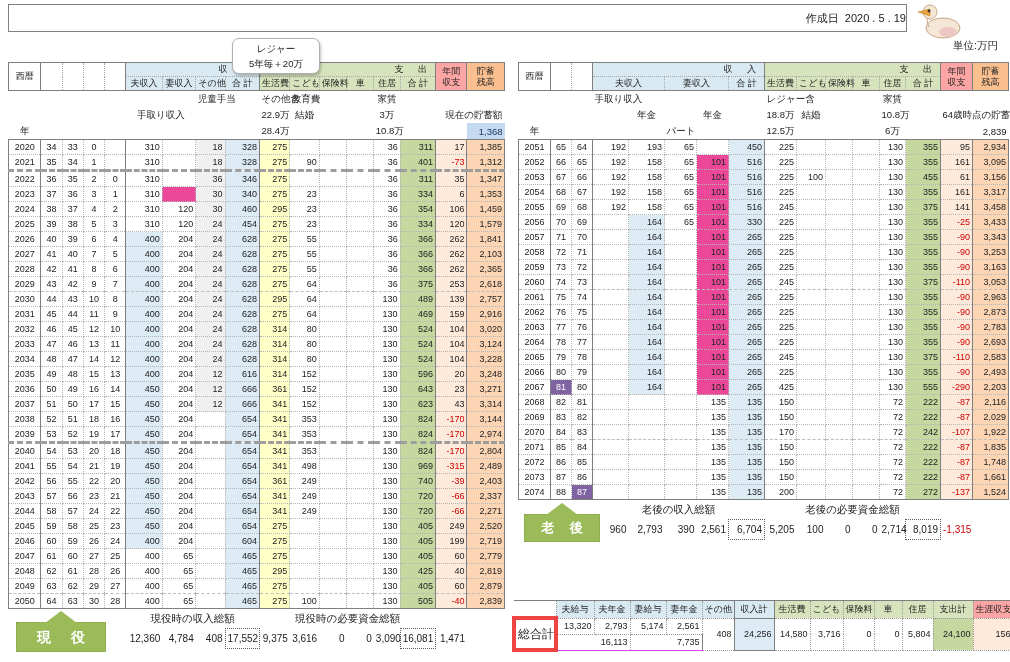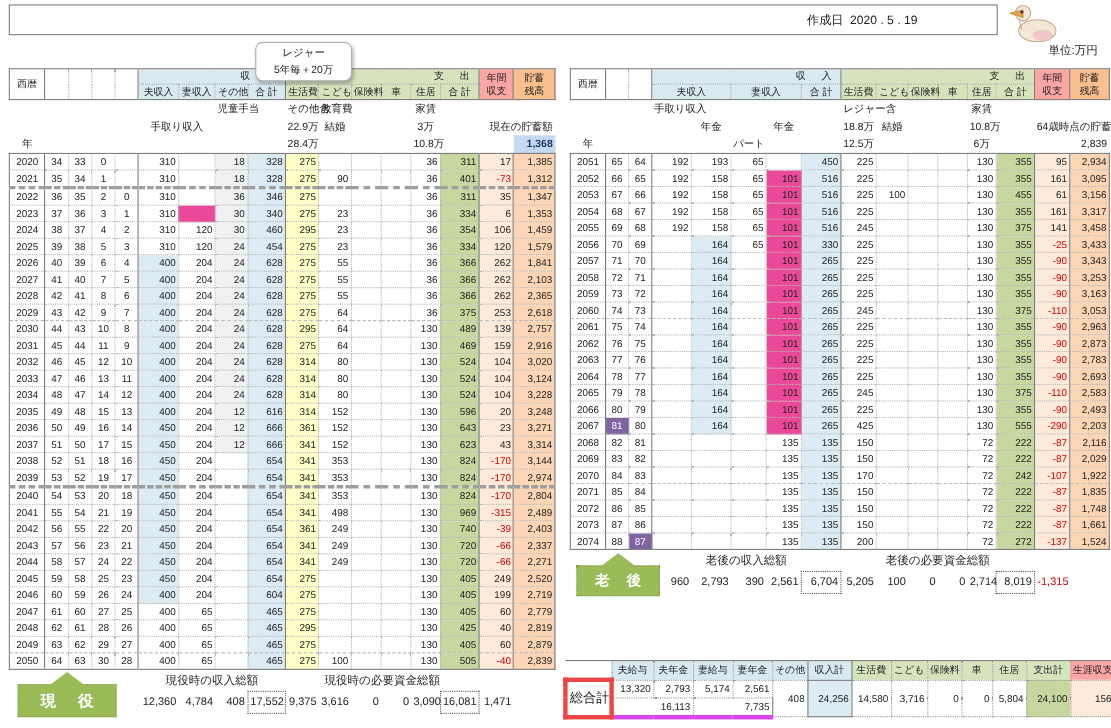--- a/index.html
+++ b/index.html
@@ -4,21 +4,21 @@
 <style>
   html,body{margin:0;padding:0}
   body{width:1010px;height:662px;position:relative;background:#fff;
        font-family:"Liberation Sans","DejaVu Sans",sans-serif;color:#222;overflow:hidden}
   .abs{position:absolute}
 
   
   #titlebar{left:8px;top:4px;width:897px;height:26px;border:1px solid #808080;
             display:flex;align-items:center;background:#fff}
   #title{margin-left:14px;font-size:14.5px;font-weight:bold;color:#b45f06;letter-spacing:1px}
-  #created{margin-left:auto;margin-right:72px;font-size:11px}
+  #created{margin-left:auto;font-size:11px}
   #unit{right:12px;top:39px;font-size:10.5px}
   #duck{left:915px;top:1px}
 
   
   #tooltip{left:232px;top:38px;width:84px;background:#fff;border:1px solid #b0b0b0;
            border-radius:7px;box-shadow:1px 2px 3px rgba(0,0,0,.25);
            font-size:9.5px;text-align:center;line-height:1.6;padding:2px 1px;z-index:9}
 
   
   table.cf{border-collapse:collapse;table-layout:fixed;position:absolute;top:62px}
@@ -60,39 +60,39 @@
   .c-iblue{background:#dcebf4}
   .c-green{background:#c6d7a0}
   .c-bal{background:#fdeada}
   .c-sav{background:#fcd5b4}
   .c-yellow{background:#ffffc8}
   .c-gray{background:#f0f0f0}
   .c-blue{background:#dcebf4}
   .c-pink{background:#ec4899}
   .c-purple{background:#8064a2;color:#fff}
   .neg{color:#d00000}
-  .hl-blue{background:#c5d9f1;font-weight:bold;color:#17375e}
+  .hl-blue{background:#c5d9f1;font-weight:normal;color:#17375e}
   .r{text-align:right}
 
   
   .stage{position:absolute;background:#9bbb59;color:#fff;font-weight:bold;text-align:center;
          border:1px dotted #86a24a;z-index:5}
   .stage::before{content:"";position:absolute;top:-12px;left:50%;margin-left:-16px;
          border-left:16px solid transparent;border-right:16px solid transparent;
          border-bottom:12px solid #9bbb59}
   #stage-left{left:16px;top:622px;width:88px;height:28px;line-height:28px;font-size:14px;letter-spacing:8px;text-indent:8px}
   #stage-right{left:524px;top:514px;width:74px;height:26px;line-height:26px;font-size:13px;letter-spacing:6px;text-indent:6px}
 
   
   #totals{position:absolute;left:512px;top:600px;width:494px;border-collapse:collapse;table-layout:fixed}
   #totals th,#totals td{border:1px dotted #9a9a9a;font-size:9px;font-weight:normal;height:15px;
          padding:0 2px;white-space:nowrap}
   #totals .nob{border:none;background:#fff}
   #totals tr:first-child th{border-top:1px solid #7f7f7f}
-  #totals tr:last-child td{border-bottom:4px solid #d946ef}
+  #totals tr:last-child td{border-bottom:1px solid #d946ef}
   #totals th:last-child,#totals td:last-child{border-right:1px solid #7f7f7f}
   #totals .t-label{border:4px solid #ef4444;text-align:left;font-size:12px}
   #totals .solid{border:1px solid #7f7f7f}
 </style>
 </head>
 <body>
 
 <div class="abs" id="titlebar">
   <span id="created">
     <span>作成日</span>&nbsp;&nbsp;<span>2020 . 5 . 19</span>

